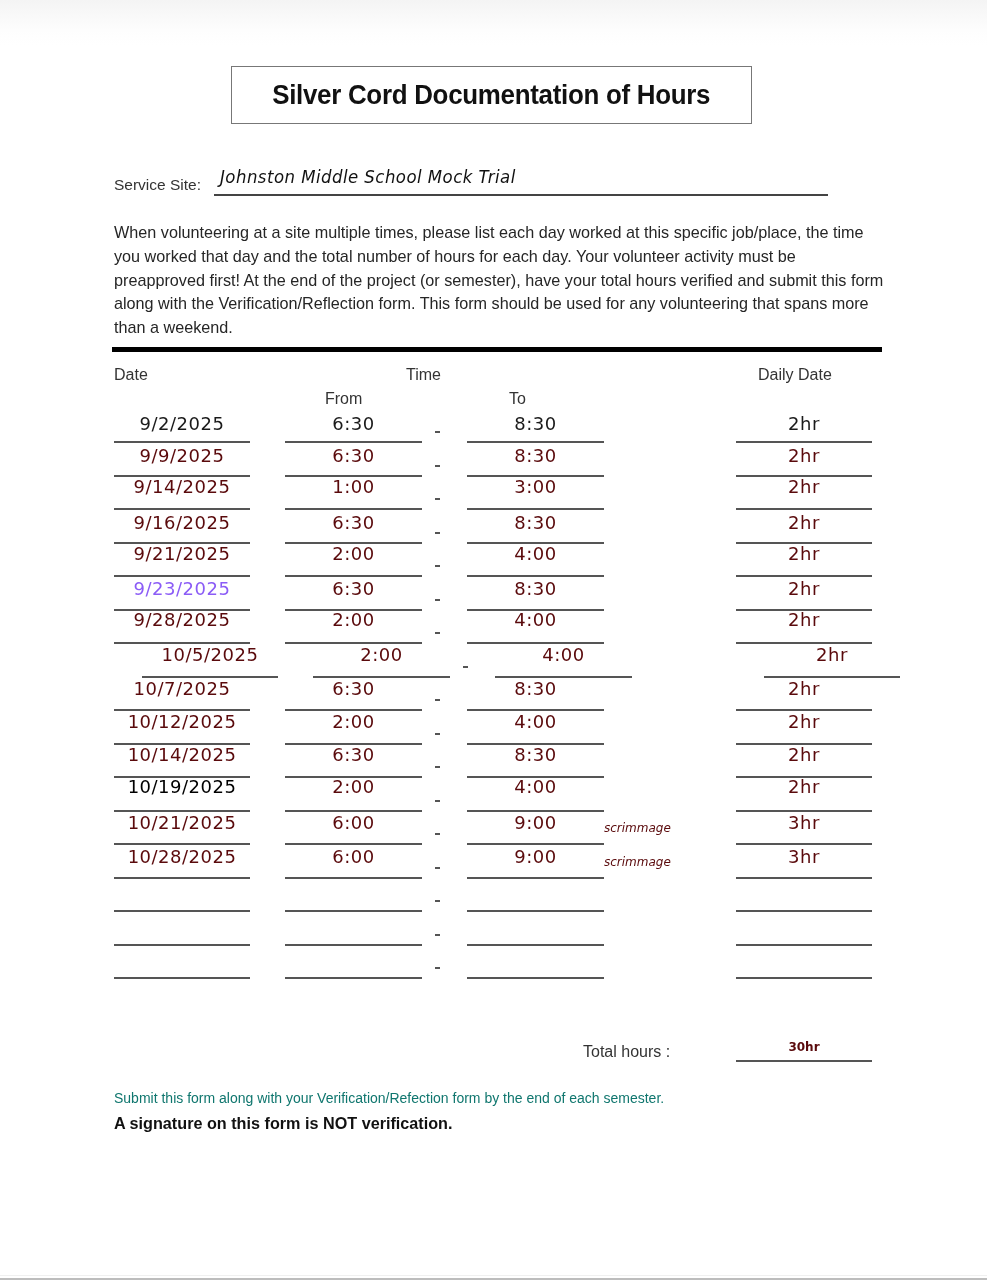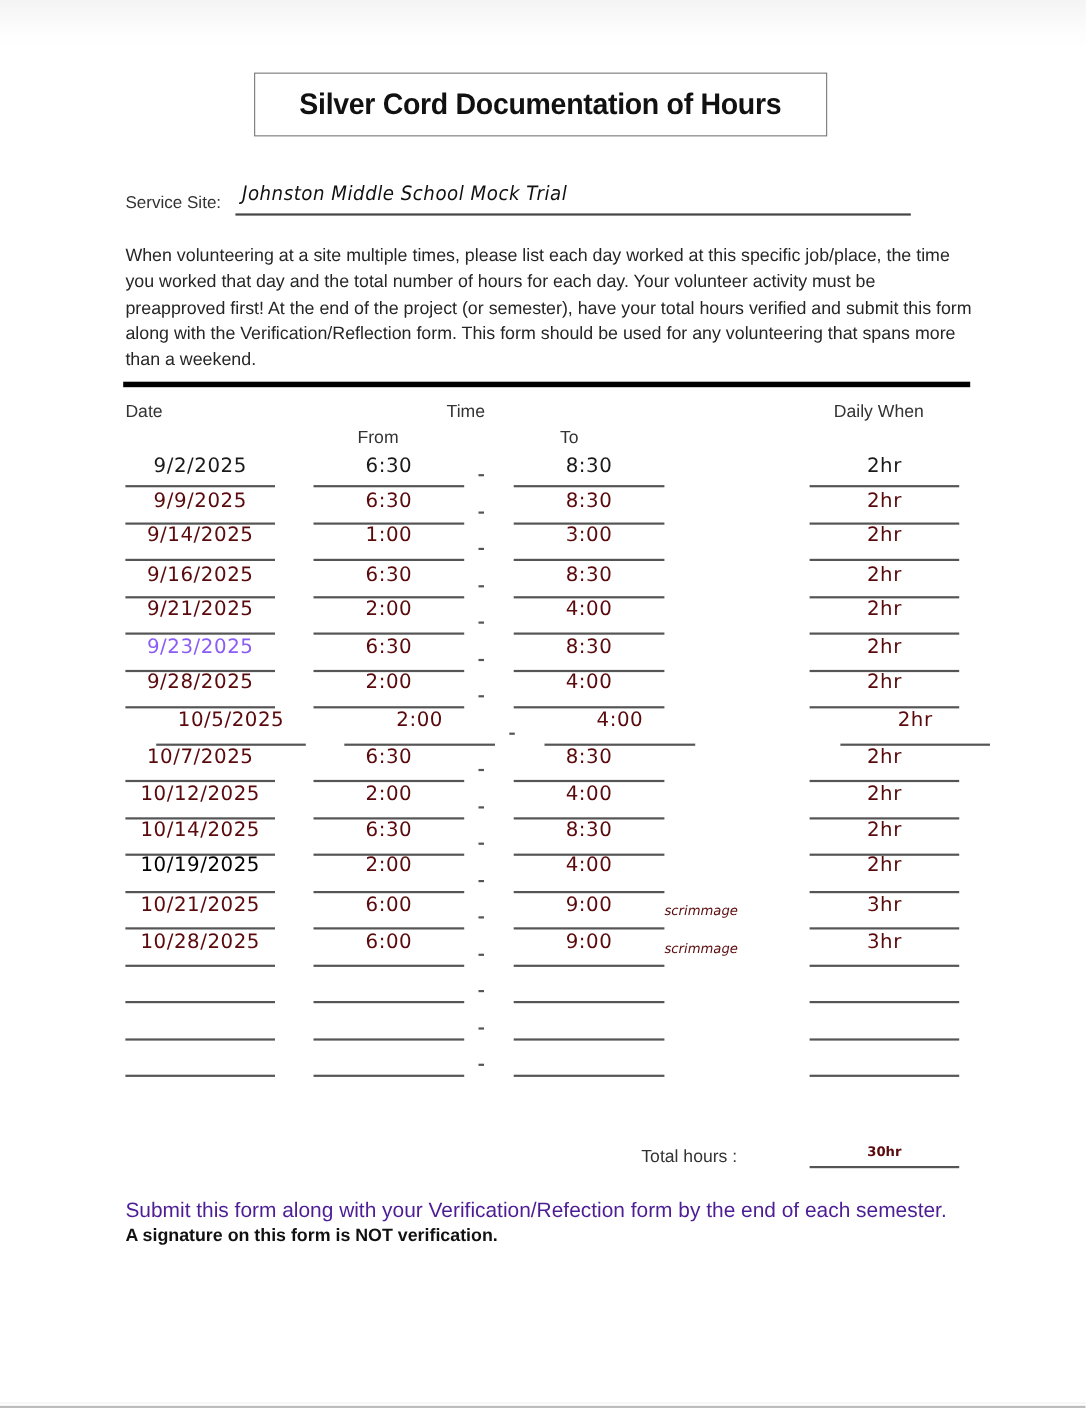--- a/index.html
+++ b/index.html
@@ -99,21 +99,21 @@
     .total-cell {
       position: absolute; left: 736px; top: 1030px; width: 136px; height: 32px;
       border-bottom: 2px solid #555; text-align: center;
     }
     .total-cell span {
       font-family: "DejaVu Sans", sans-serif;
       font-size: 12px; font-weight: bold; line-height: 34px;
     }
 
     .footer1 {
-      position: absolute; left: 114px; top: 1090px; font-size: 19px; color: #4c1d95;
+      position: absolute; left: 114px; top: 1090px; font-size: 14px; color: #0f766e;
     }
     .footer2 {
       position: absolute; left: 114px; top: 1114px; font-size: 16.2px; font-weight: bold; color: #111;
     }
   </style>
 </head>
 <body>
 
 <div class="page-bottom-edge2"></div>
 <div class="page-bottom-edge"></div>
@@ -127,21 +127,21 @@
   <span class="line"></span>
   <span class="value">Johnston Middle School Mock Trial</span>
 </div>
 
 <p class="instructions">When volunteering at a site multiple times, please list each day worked at this specific job/place, the time you worked that day and the total number of hours for each day. Your volunteer activity must be preapproved first!   At the end of the project (or semester), have your total hours verified and submit this form along with the Verification/Reflection form.  This form should be used for any volunteering that spans more than a weekend.</p>
 
 <div class="thick-rule"></div>
 
 <span class="hdr hdr-date">Date</span>
 <span class="hdr hdr-time">Time</span>
-<span class="hdr hdr-daily">Daily When</span>
+<span class="hdr hdr-daily">Daily Date</span>
 <span class="hdr hdr-from">From</span>
 <span class="hdr hdr-to">To</span>
 
 <div id="rows">
     <div class="row" style="top: 409px;">
       <div class="cell c-date">
         <span class="hw" style="color: rgb(26, 26, 26); transform: translateY(0px);">9/2/2025</span>
       </div>
       <div class="cell c-from">
         <span class="hw" style="color: rgb(26, 26, 26); transform: translateY(0px);">6:30</span>

